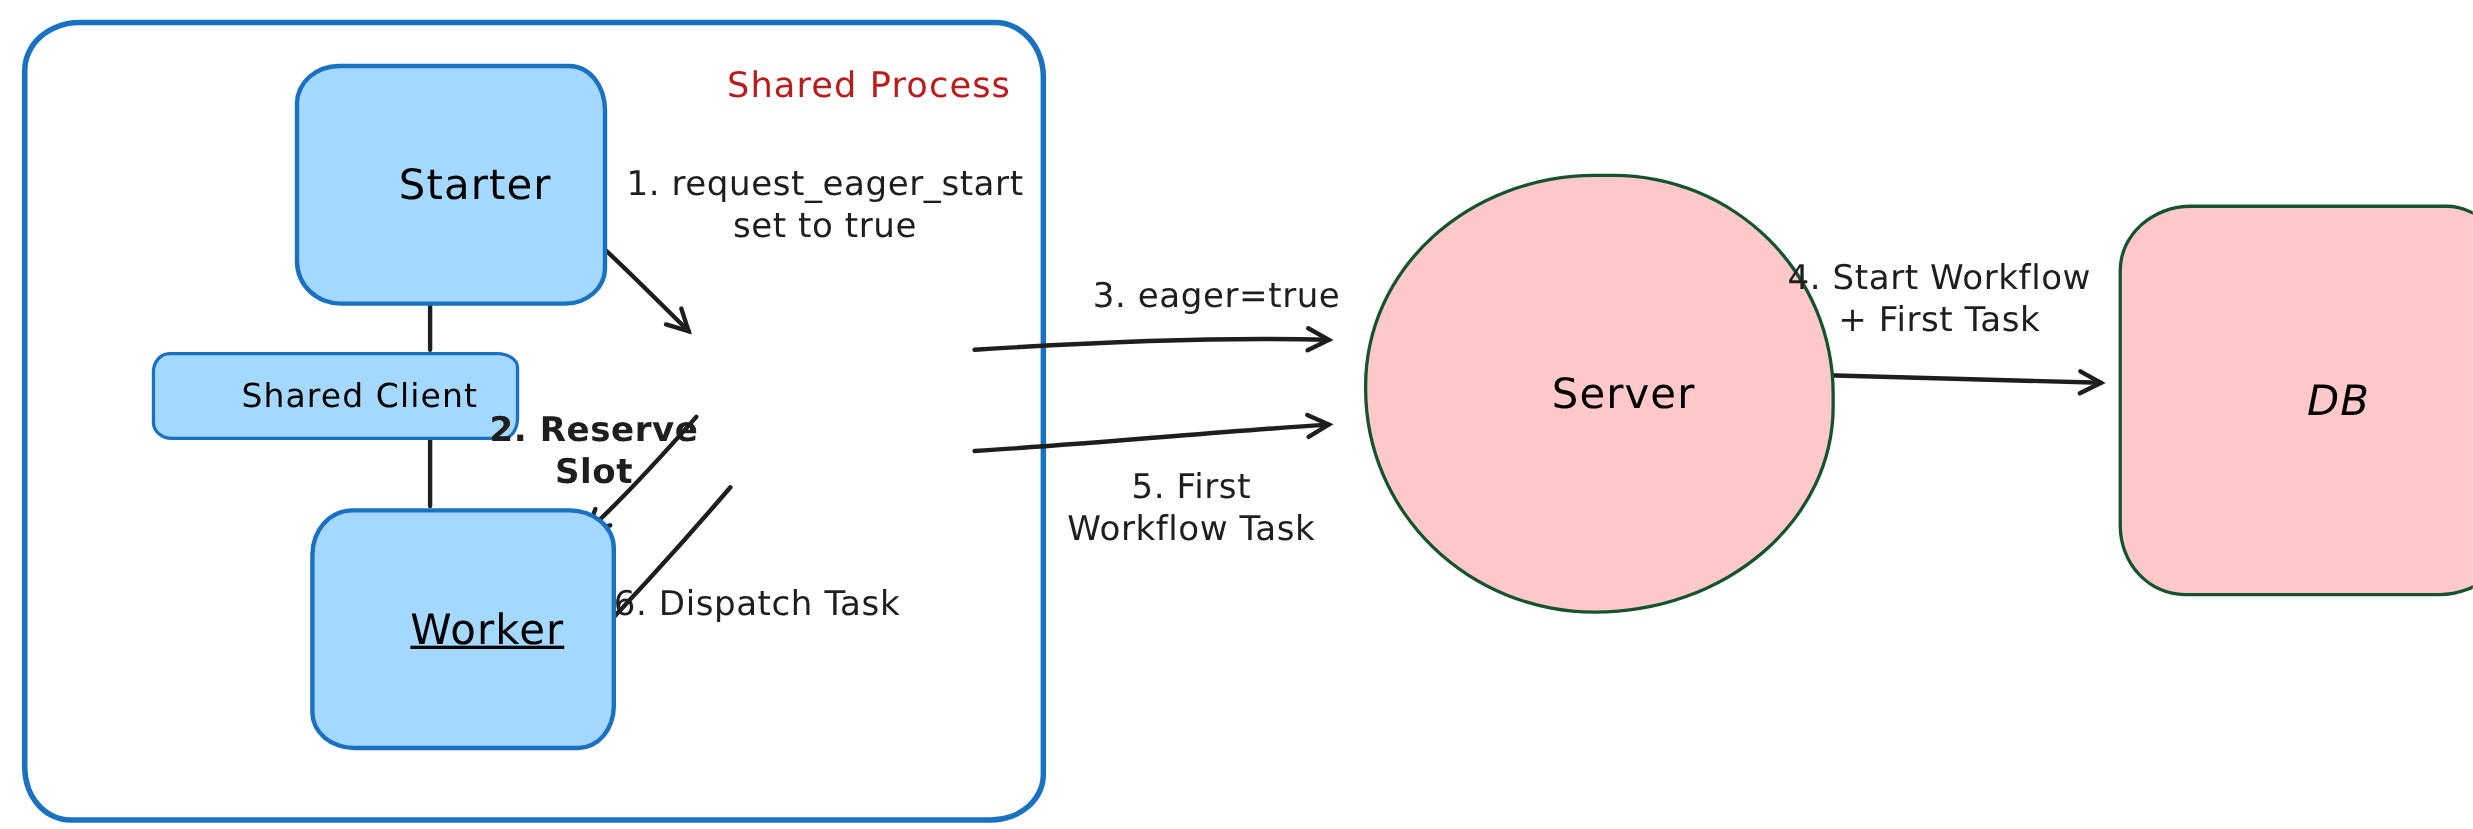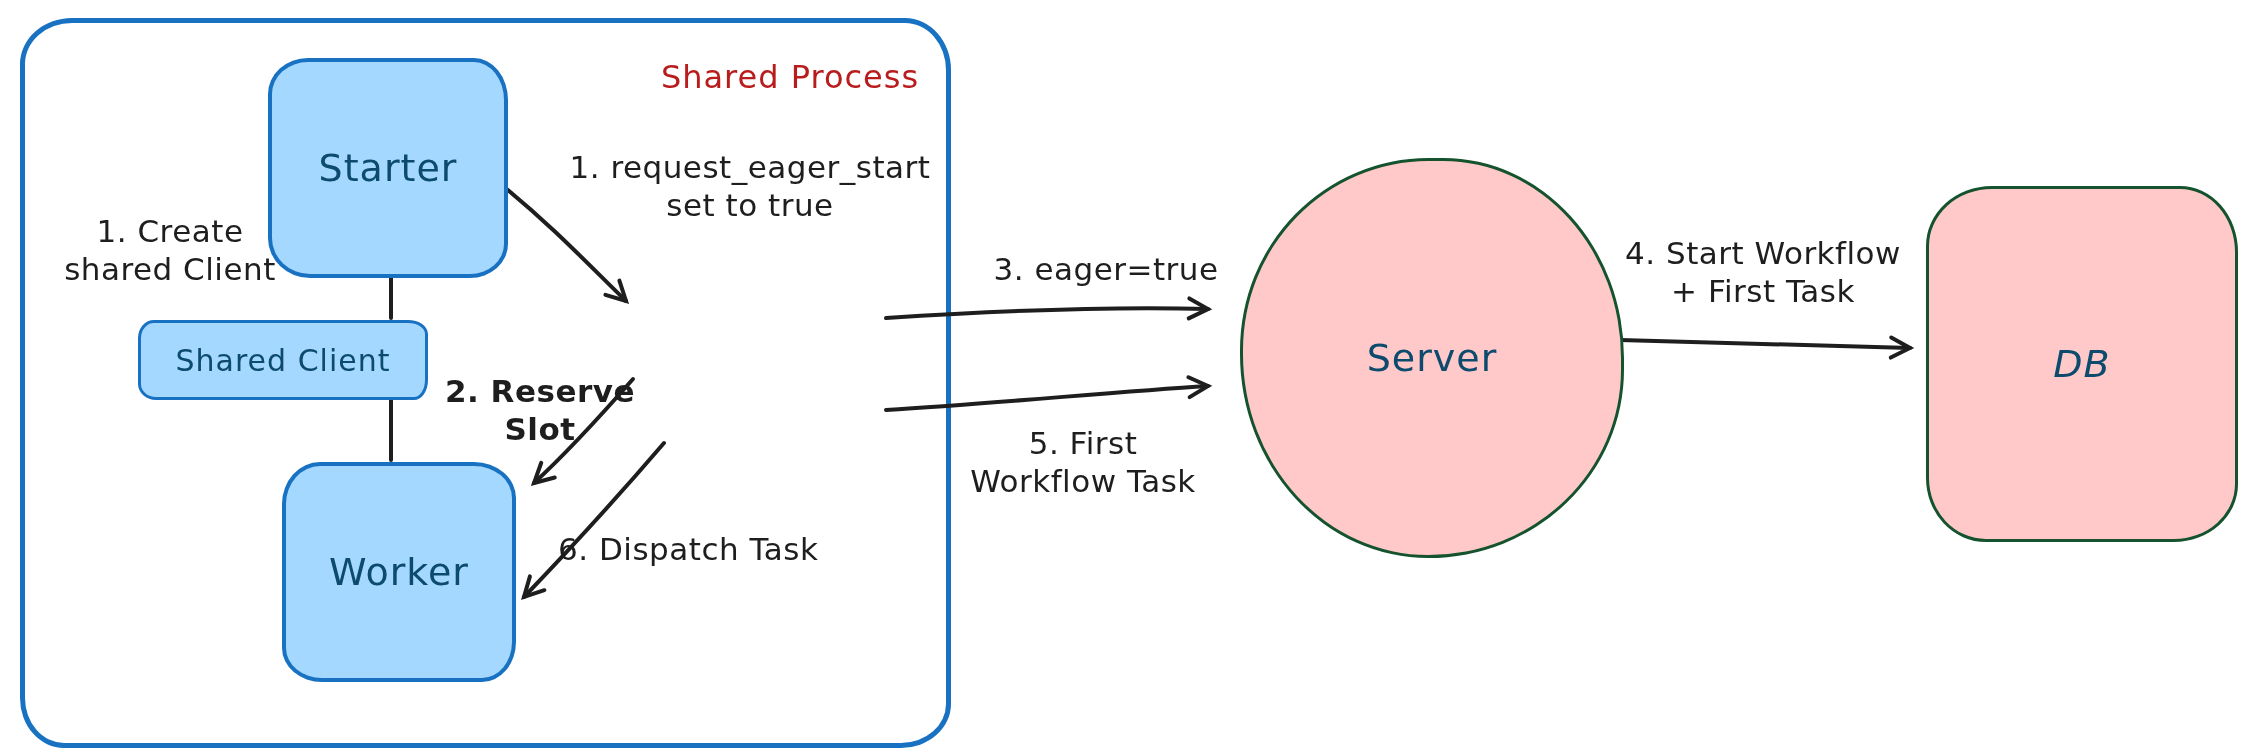--- a/index.html
+++ b/index.html
@@ -13,23 +13,24 @@
     width: 2248px;
     height: 754px;
     background: #ffffff;
     overflow: hidden;
   }
   .node {
     position: absolute;
     display: flex;
     align-items: center;
     justify-content: center;
-    color: #0c4a6e;
+    color: #000000;
     font-size: 38px;
     letter-spacing: 1px;
+    padding-left: 44px;
   }
   .blue {
     background: #a5d8ff;
     border: 4px solid #1971c2;
   }
   .red {
     background: #ffc9c9;
     border: 3px solid #14532d;
   }
   .group-box {
@@ -44,21 +45,21 @@
     position: absolute;
     left: 652px; top: 58px;
     width: 276px;
     text-align: center;
     color: #b91c1c;
     font-size: 32px;
     letter-spacing: 1px;
   }
   #node-starter  { left: 268px; top: 58px;  width: 232px; height: 212px; border-radius: 40px 34px 38px 42px / 36px 42px 34px 40px; }
   #node-shared-client { left: 138px; top: 320px; width: 284px; height: 74px; border-width: 3px; border-radius: 16px 20px 14px 18px / 18px 14px 20px 16px; font-size: 30px; }
-  #node-worker   { left: 282px; top: 462px; width: 226px; height: 212px; border-radius: 38px 42px 34px 40px / 42px 36px 40px 34px; }
+  #node-worker   { left: 282px; top: 462px; width: 226px; height: 212px; border-radius: 38px 42px 34px 40px / 42px 36px 40px 34px; text-decoration: underline; }
   #node-sdk      { left: 637px; top: 252px; width: 234px; height: 212px; border-radius: 36px 42px 38px 34px / 40px 34px 42px 38px; }
   #node-server   { left: 1240px; top: 158px; width: 378px; height: 394px; border-radius: 50% 48% 52% 50% / 49% 51% 48% 52%; }
   #node-db       { left: 1926px; top: 186px; width: 306px; height: 350px; border-radius: 66px 58px 64px 60px / 60px 66px 58px 64px; font-style: italic; }
   .anno {
     position: absolute;
     font-size: 31px;
     line-height: 1.24;
     text-align: center;
     white-space: pre-line;
     color: #1e1e1e;
@@ -102,22 +103,20 @@
     <path d="M 886 410 C 1000 403, 1112 392, 1208 386" marker-end="url(#ah)"></path>
     <path d="M 1620 340 C 1722 342, 1818 346, 1910 348" marker-end="url(#ah)"></path>
   </svg>
 
   <div class="node blue" id="node-starter">Starter</div>
   <div class="node blue" id="node-shared-client">Shared Client</div>
   <div class="node blue" id="node-worker">Worker</div>
   <div class="node red" id="node-server">Server</div>
   <div class="node red" id="node-db">DB</div>
 
-  <div class="anno" id="anno-create-shared-client">1. Create
-shared Client</div>
   <div class="anno" id="anno-request-eager-start">1. request_eager_start
 set to true</div>
   <div class="anno" id="anno-reserve-slot">2. Reserve
 Slot</div>
   <div class="anno" id="anno-dispatch-task">6. Dispatch Task</div>
   <div class="anno" id="anno-eager-true">3. eager=true</div>
   <div class="anno" id="anno-first-workflow-task">5. First
 Workflow Task</div>
   <div class="anno" id="anno-start-workflow">4. Start Workflow
 + First Task</div>

